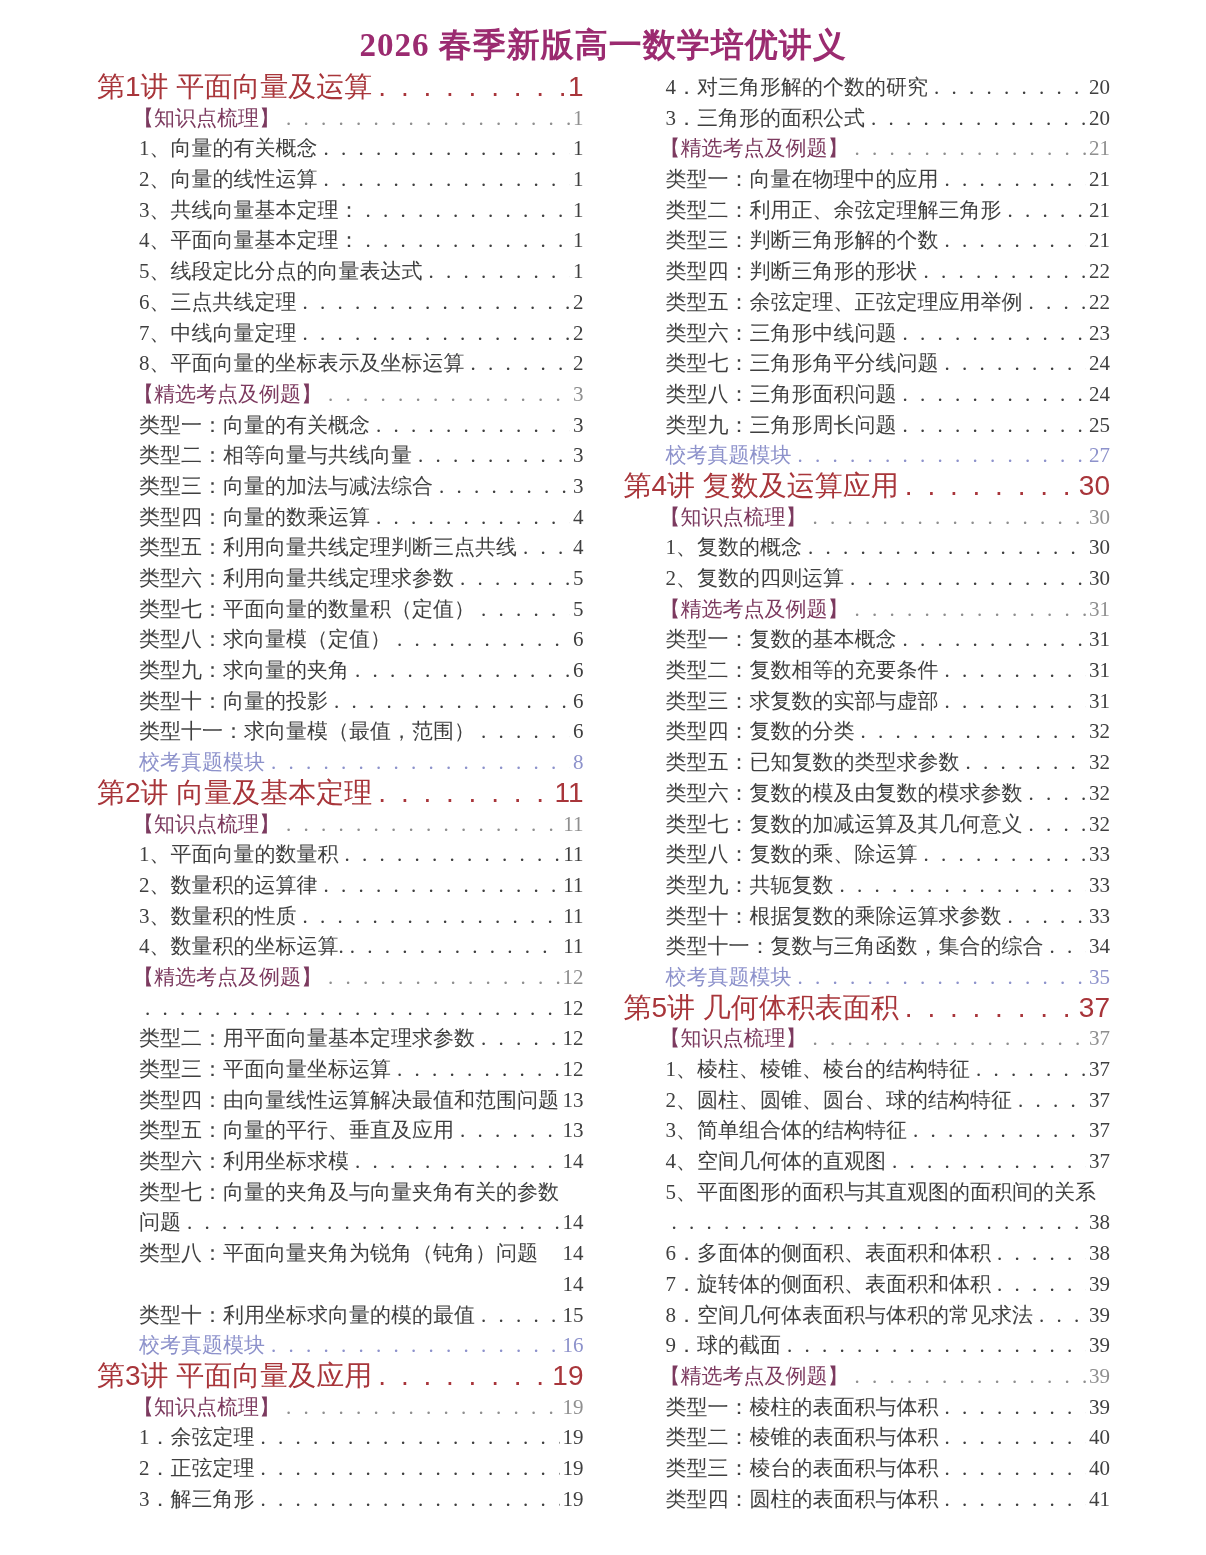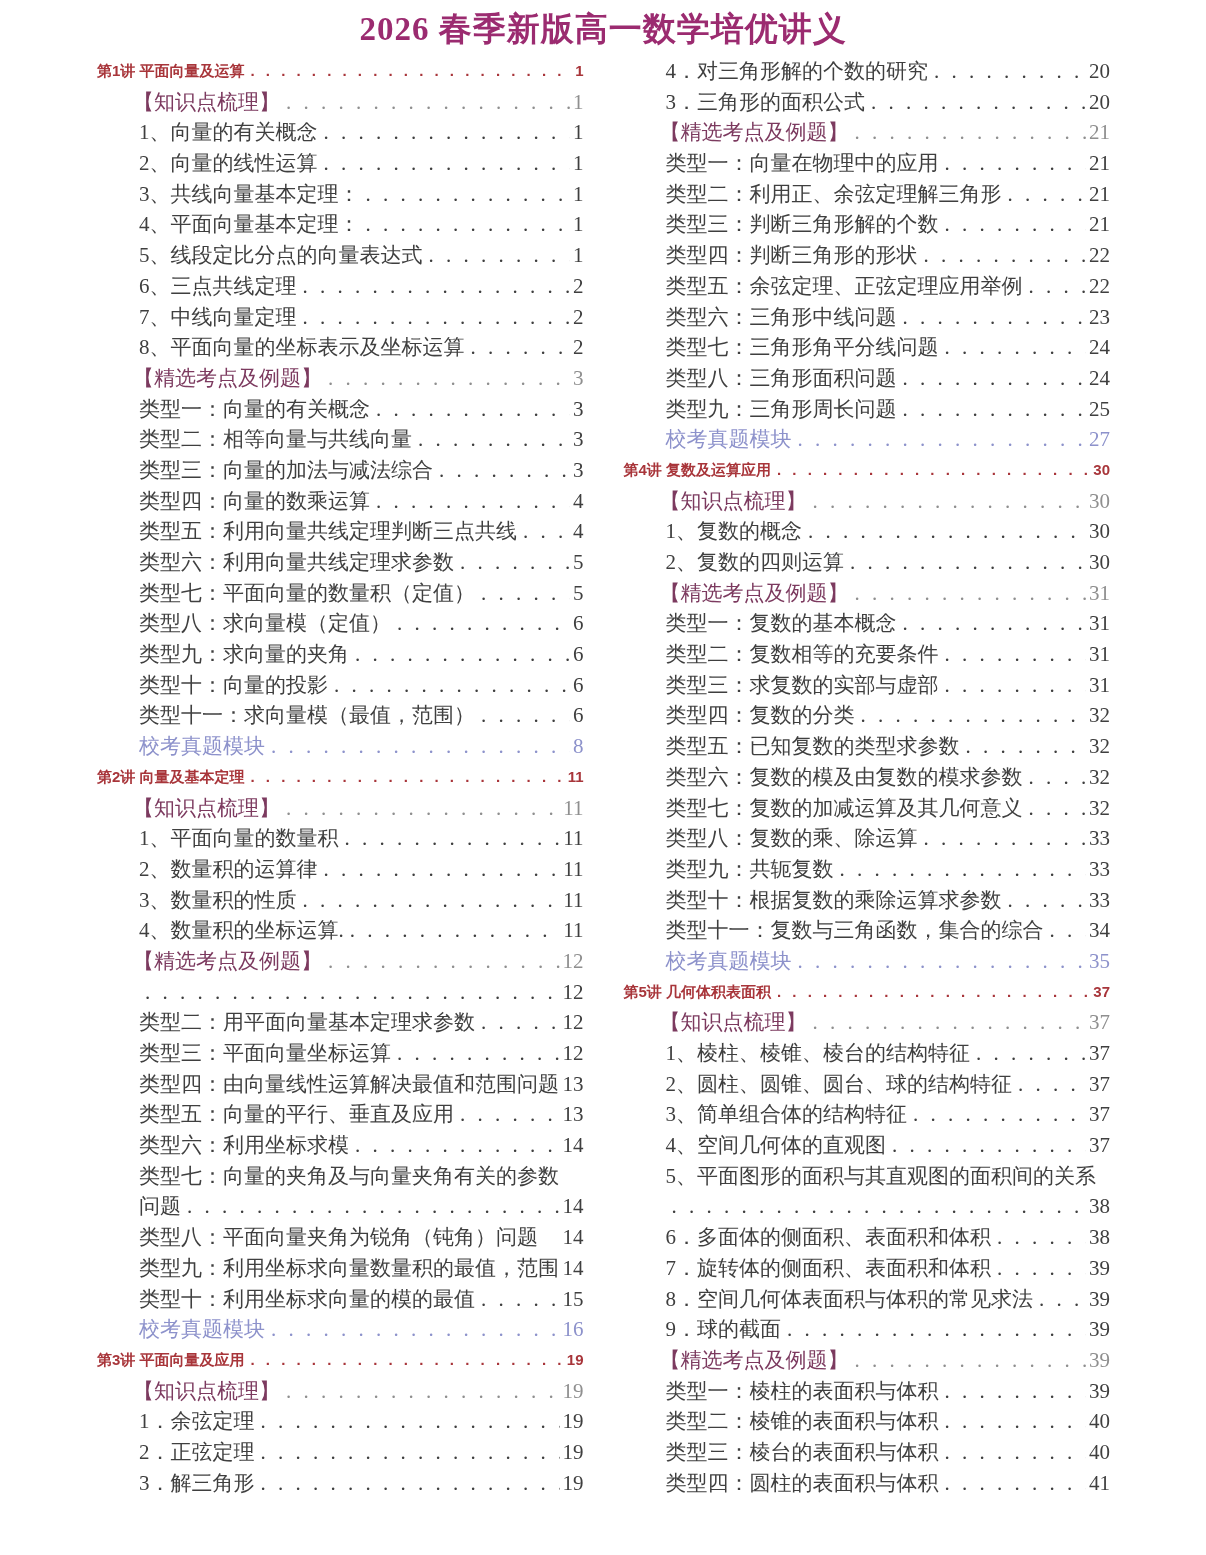--- a/index.html
+++ b/index.html
@@ -6,21 +6,21 @@
   body{
     width:1206px;height:1555px;background:#ffffff;overflow:hidden;
     font-family:"Liberation Serif","DejaVu Serif",serif;
   }
   .page-wrap{width:1206px;height:1555px;position:relative;}
   .doc-title{
     text-align:center;
     font-size:33px;
     font-weight:bold;
     color:var(--title-color,#9B2B70);
-    padding-top:8px;
+    padding-top:24px;
     line-height:42px;
     letter-spacing:1px;
   }
   .columns{
     display:flex;
     padding:6px 96px 0 97px;
     column-gap:40px;
   }
   .col{flex:1;min-width:0;}
   .row{
@@ -40,22 +40,22 @@
   }
   .row .dots::after{
     content:". . . . . . . . . . . . . . . . . . . . . . . . . . . . . . . . . . . . . . . . . . . . . . . . . . . . . . . . . . . . . . . . . . . .";
     letter-spacing:2px;
     word-spacing:3px;
   }
   .row .spacer{flex:1 1 auto;}
   .row .page{flex:0 0 auto;text-align:right;}
   
   .row.ch{
-    font-size:15px;
-    font-weight:bold;
+    font-size:28px;
+    font-weight:normal;
     color:var(--ch-color,#A8353A);
     font-family:"Liberation Sans","DejaVu Sans",sans-serif;
   }
   .row.ch .dots::after,.row.ch .page{color:var(--ch-color,#A8353A);}
   
   .row.sec{padding-left:36px;}
   .row.sec .label{color:var(--sec-color,#7C3A5F);}
   .row.sec .dots::after,.row.sec .page{color:#8F8F8F;}
   
   .row.sub{padding-left:42px;color:var(--sub-color,#8D92CB);align-items:flex-end;}
@@ -257,21 +257,20 @@
           <span class="label">问题</span>
           <span class="dots"></span>
           <span class="page">14</span>
         </div>
         <div class="row n">
           <span class="label">类型八：平面向量夹角为锐角（钝角）问题</span>
           <span class="spacer"></span>
           <span class="page">14</span>
         </div>
         <div class="row n">
-          <span class="label">类型九：利用坐标求向量数量积的最值，范围</span>
           <span class="spacer"></span>
           <span class="page">14</span>
         </div>
         <div class="row n">
           <span class="label">类型十：利用坐标求向量的模的最值</span>
           <span class="dots"></span>
           <span class="page">15</span>
         </div>
         <div class="row sub">
           <span class="label">校考真题模块</span>

